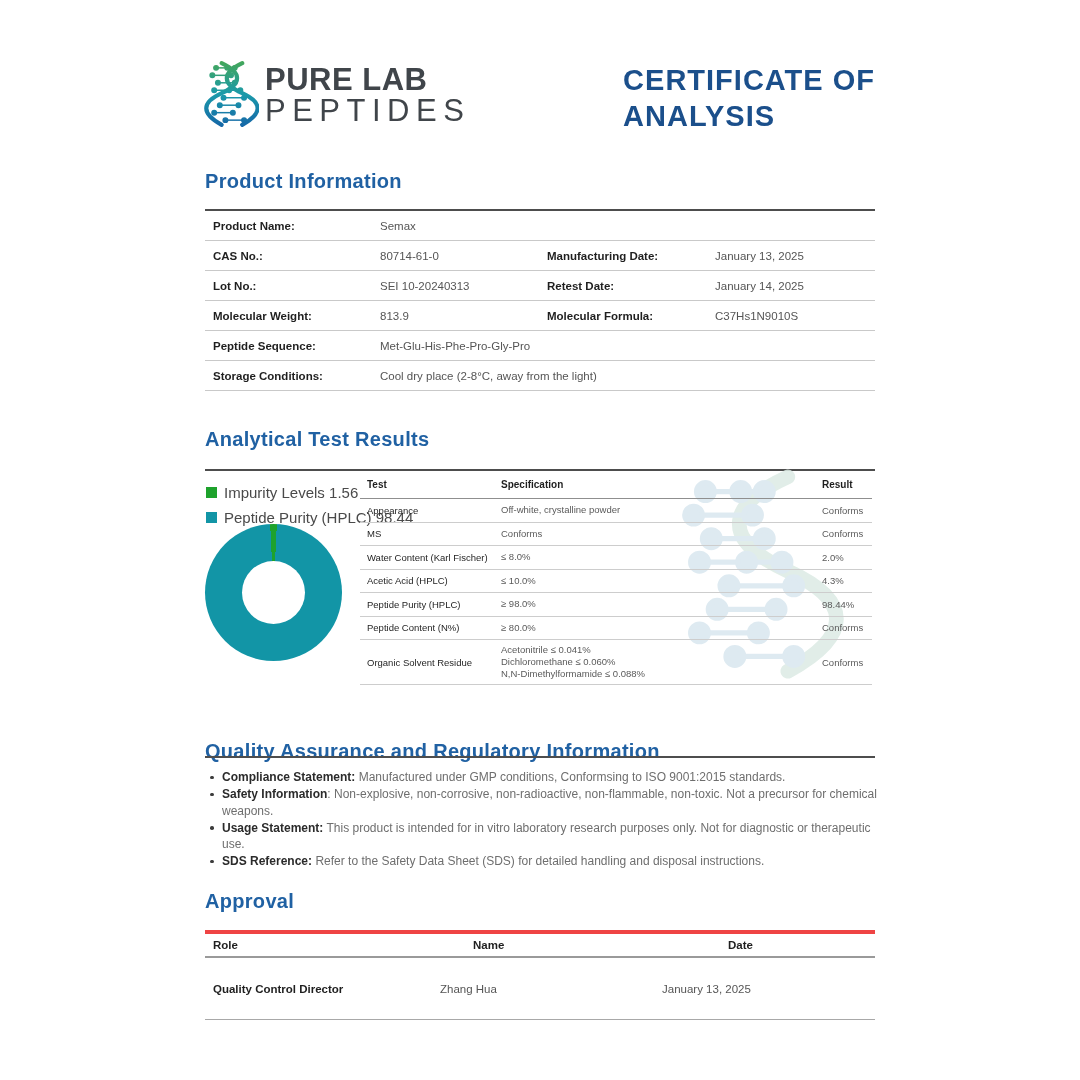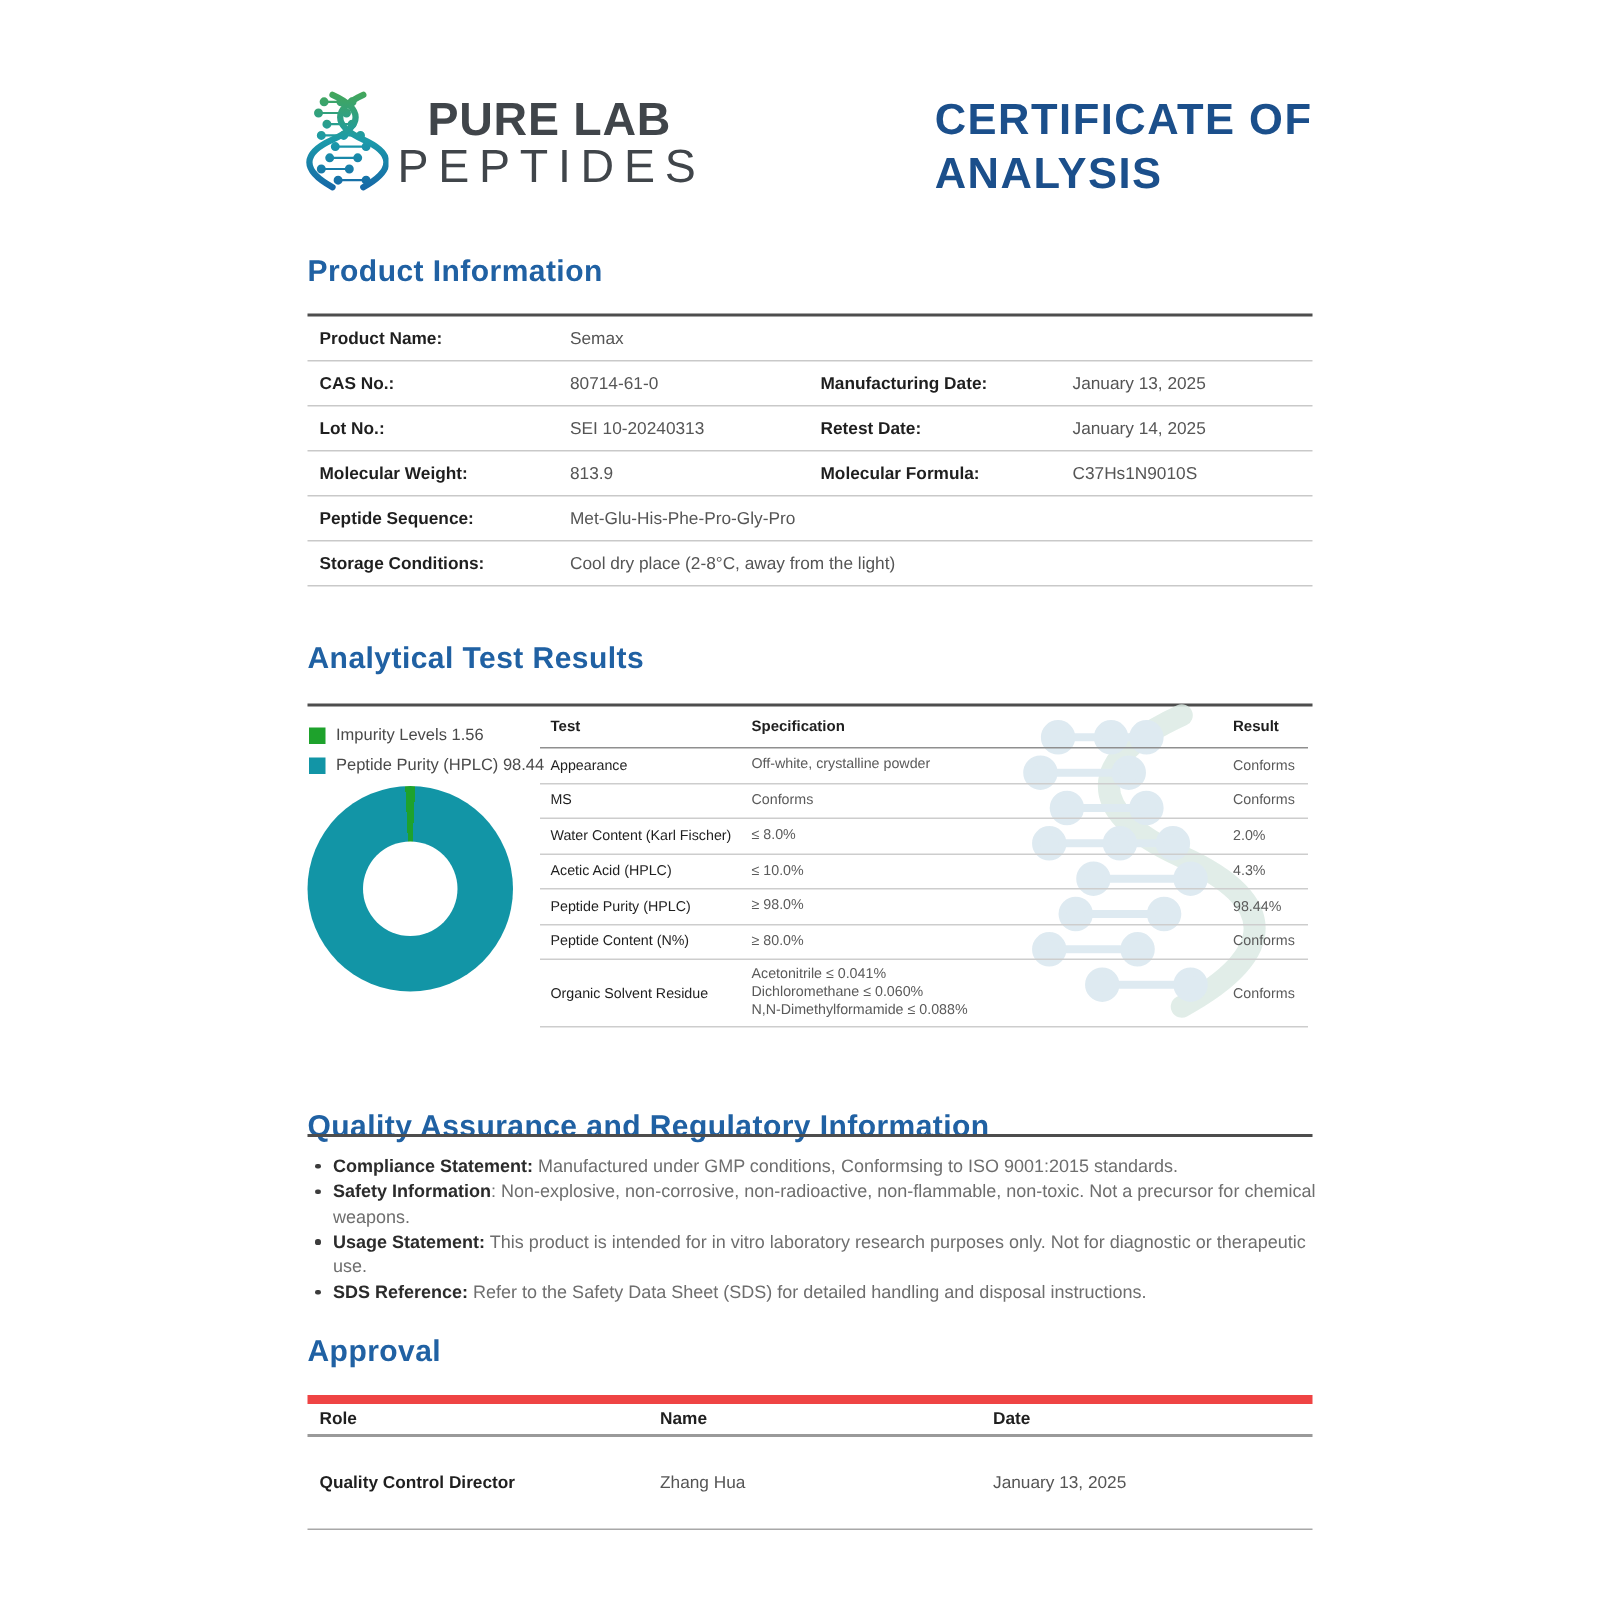--- a/index.html
+++ b/index.html
@@ -6,21 +6,21 @@
   html,body { background:#ffffff; }
   .page {
     position:relative; width:1080px; height:1080px; background:#ffffff;
     font-family:"Liberation Sans", sans-serif; overflow:hidden;
   }
 
   
   .logo { position:absolute; left:203px; top:60px; display:flex; align-items:center; }
   .logo-icon { width:56px; height:68px; }
   .logo-text { margin-left:6px; color:#40454a; }
-  .logo-line1 { font-size:31px; font-weight:800; letter-spacing:0.5px; line-height:34px;margin-left:20px; }
+  .logo-line1 { font-size:31px; font-weight:800; letter-spacing:0.5px; line-height:34px; }
   .logo-line2 { font-size:31px; font-weight:400; letter-spacing:6.5px; line-height:28px; }
   .coa-title {
     position:absolute; right:205px; top:62px; 
     color:#1b4f8b; font-weight:800; font-size:29px; line-height:36px; letter-spacing:1px;
   }
 
   
   .section-heading { position:absolute; left:205px; color:#2061a3; font-size:20px; font-weight:700; letter-spacing:0.3px; }
   .rule { position:absolute; left:205px; width:670px; height:2px; background:#4d4d4d; }
 
@@ -32,21 +32,21 @@
     padding-left:8px; font-size:11.5px;
   }
   .pi-label { font-weight:700; color:#1f1f1f; }
   .pi-value { color:#555; }
   .pi-span2 { grid-column:2 / 5; }
 
   
   .legend { position:absolute; left:206px; top:484px; }
   .legend-item { display:flex; align-items:center; margin-bottom:8px; }
   .legend-swatch { width:11px; height:11px; margin-right:7px; flex:0 0 auto; }
-  .legend-label { font-size:11px; color:#4a4a4a; }
+  .legend-label { font-size:15px; color:#4a4a4a; }
 
   .donut { position:absolute; left:205px; top:524px; width:137px; height:137px; border-radius:50%; }
   .donut::after {
     content:""; position:absolute; left:50%; top:50%; width:63px; height:63px;
     margin-left:-31.5px; margin-top:-31.5px; border-radius:50%; background:#ffffff;
   }
 
   .watermark { position:absolute; left:645px; top:468px; width:215px; height:212px; opacity:0.85; }
 
   .at-table { position:absolute; left:360px; top:470px; width:512px; }
@@ -69,22 +69,22 @@
   .qa-item::before {
     content:""; position:absolute; left:2px; top:6.5px; width:3.5px; height:3.5px;
     border-radius:50%; background:#3c3c3c;
   }
   .qa-label { font-weight:700; color:#2b2b2b; }
 
   
   .ap-table { position:absolute; left:205px; top:930px; width:670px; }
   .ap-head {
     display:grid; grid-template-columns:227px 222px 1fr; padding-left:8px;
-    height:28px; align-items:center; border-top:6px solid #ef4444; border-bottom:2px solid #9a9a9a;
-    font-size:11.5px; font-weight:700; color:#1f1f1f;
+    height:28px; align-items:center; border-top:4px solid #ef4444; border-bottom:2px solid #9a9a9a;
+    font-size:11.5px; font-weight:700; color:#1f1f1f;gap:33px;
   }
   .ap-row {
     display:grid; grid-template-columns:227px 222px 1fr; padding-left:8px;
     height:62px; align-items:center; border-bottom:1px solid #a8a8a8; font-size:11.5px;
   }
   .ap-role { font-weight:700; color:#1f1f1f; }
   .ap-val { color:#555; }
 </style>
 </head>
 <body>

